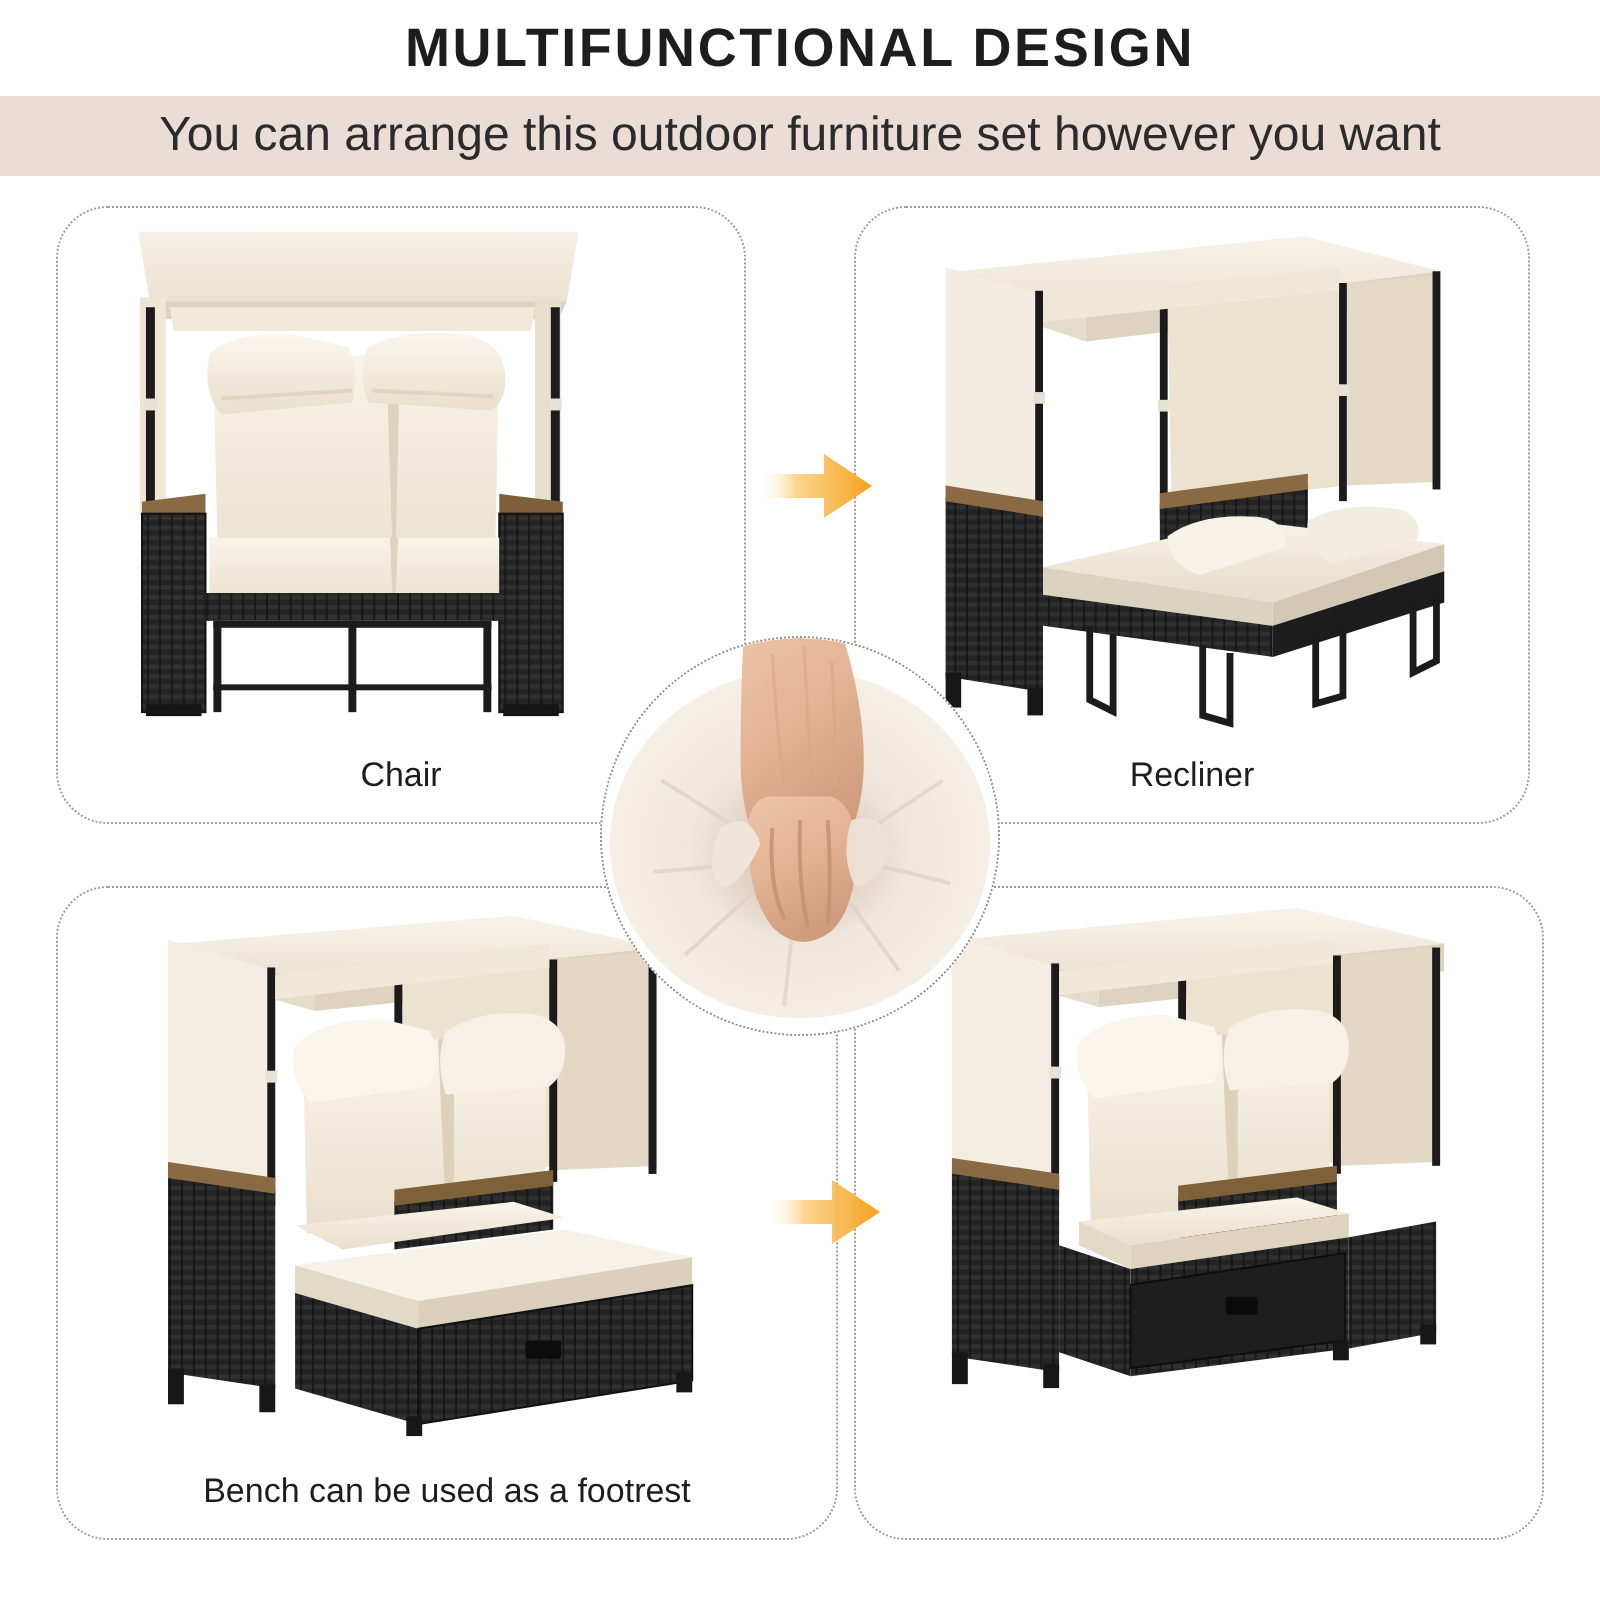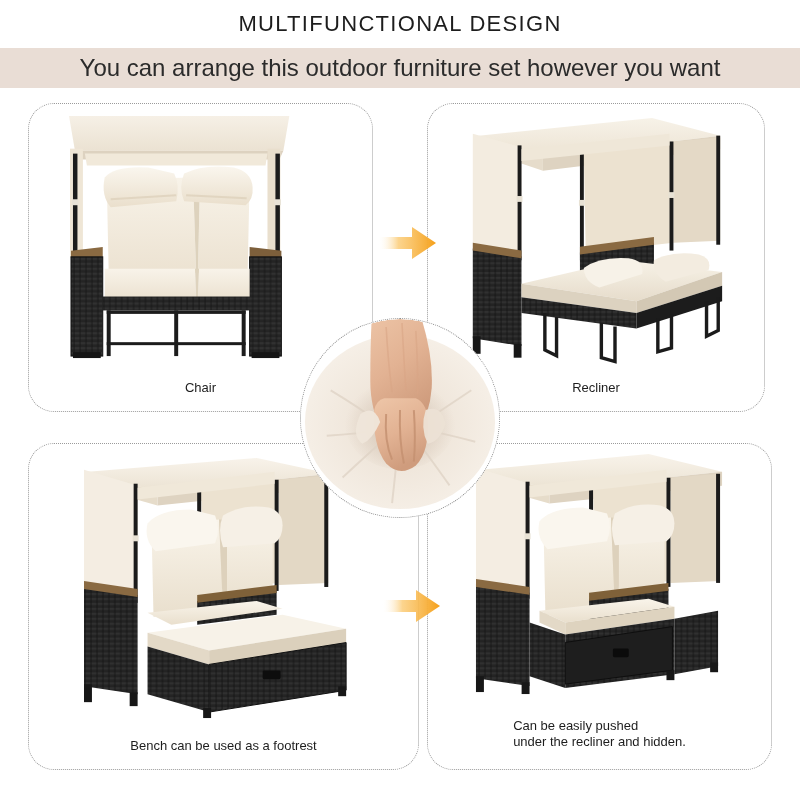--- a/index.html
+++ b/index.html
@@ -13,22 +13,22 @@
   }
   #infographic{position:relative;width:800px;height:800px;}
 
   
   .title-bar{
     position:absolute;left:0;top:0;width:800px;height:48px;
     display:flex;align-items:center;justify-content:center;
     background:#ffffff;
   }
   .title-bar .title{
-    font-size:22px;letter-spacing:1.3px;color:#1d1d1d;
-    font-weight:400;white-space:nowrap;
+    font-size:27px;letter-spacing:1.3px;color:#1d1d1d;
+    font-weight:700;white-space:nowrap;
   }
   .subtitle-bar{
     position:absolute;left:0;top:48px;width:800px;height:40px;
     background:#e9ddd5;
     display:flex;align-items:center;justify-content:center;
   }
   .subtitle-bar .subtitle{
     font-size:24px;color:#2b2b2b;font-weight:400;white-space:nowrap;
   }
 
@@ -40,22 +40,22 @@
     background:#ffffff;
     box-sizing:border-box;
   }
   .panel .art{
     position:absolute;left:0;right:0;top:0;bottom:46px;
     overflow:hidden;
   }
   .panel .caption{
     position:absolute;left:0;right:0;bottom:0;height:46px;
     display:flex;align-items:center;justify-content:center;
-    text-align:left;line-height:1.22;
-    font-size:13px;color:#1d1d1d;
+    text-align:right;line-height:1.22;
+    font-size:17px;color:#1d1d1d;
     padding:0 10px;box-sizing:border-box;
   }
   .panel.tall-caption .art{bottom:70px;}
   .panel.tall-caption .caption{height:70px;}
 
   #panel-chair   {left:28px; top:103px; width:345px; height:309px;}
   #panel-recliner{left:427px;top:103px; width:338px; height:309px;}
   #panel-bench   {left:28px; top:443px; width:391px; height:327px;}
   #panel-hidden  {left:427px;top:443px; width:345px; height:327px;}
 
@@ -367,26 +367,20 @@
         <polygon points="138,200 246,184 246,228 138,242" fill="#1e1e1e" stroke="#0e0e0e" stroke-width="1"></polygon>
         <rect x="186" y="206" width="16" height="9" rx="1.5" fill="#0b0b0b"></rect>
 
         <polygon points="248,176 292,168 292,224 248,232" fill="url(#weaveH)"></polygon>
 
         <rect x="48" y="234" width="8" height="16" fill="#171717"></rect>
         <rect x="94" y="240" width="8" height="12" fill="#171717"></rect>
         <rect x="240" y="228" width="8" height="10" fill="#171717"></rect>
         <rect x="284" y="220" width="8" height="10" fill="#171717"></rect>
       </svg>
-    </div>
-    <div class="caption">
-      <span>
-        <span>Can be easily pushed</span><br>
-        <span>under the recliner and hidden.</span>
-      </span>
     </div>
   </div>
 
   <div class="arrow" id="arrow-top">
     <svg viewBox="0 0 60 42" width="60" height="42">
       <defs>
         <linearGradient id="arrGradA" x1="0" y1="0" x2="1" y2="0">
           <stop offset="0%" stop-color="#ffffff" stop-opacity="0"></stop>
           <stop offset="35%" stop-color="#fbcd7a" stop-opacity="0.85"></stop>
           <stop offset="100%" stop-color="#f5a01a"></stop>

